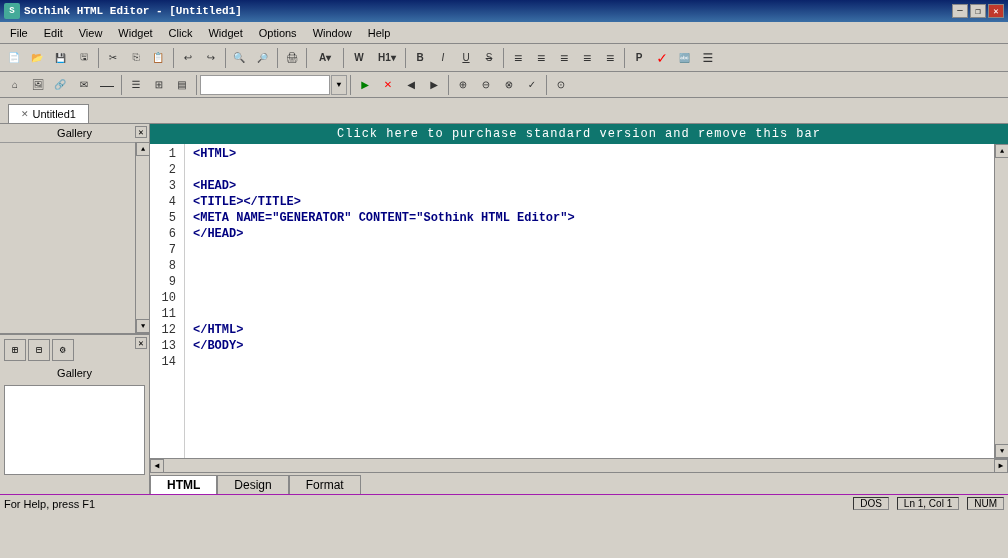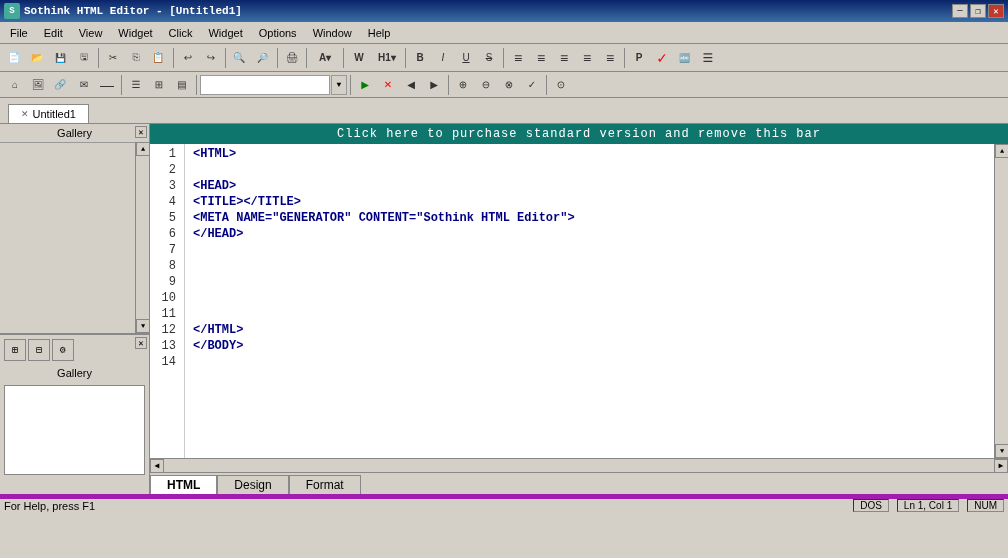--- a/index.html
+++ b/index.html
@@ -266,21 +266,21 @@
     }
     .editor-tab.active {
       background: white;
       font-weight: bold;
     }
 
     
     .status-bar {
       height: 18px;
       background: #d4d0c8;
-      border-top: 5px solid #a21caf;
+      border-top: 1px solid #a21caf;
       display: flex;
       align-items: center;
       padding: 0 4px;
       font-size: 11px;
       font-family: 'Tahoma', sans-serif;
       justify-content: space-between;
     }
     .status-right {
       display: flex; gap: 8px;
     }

